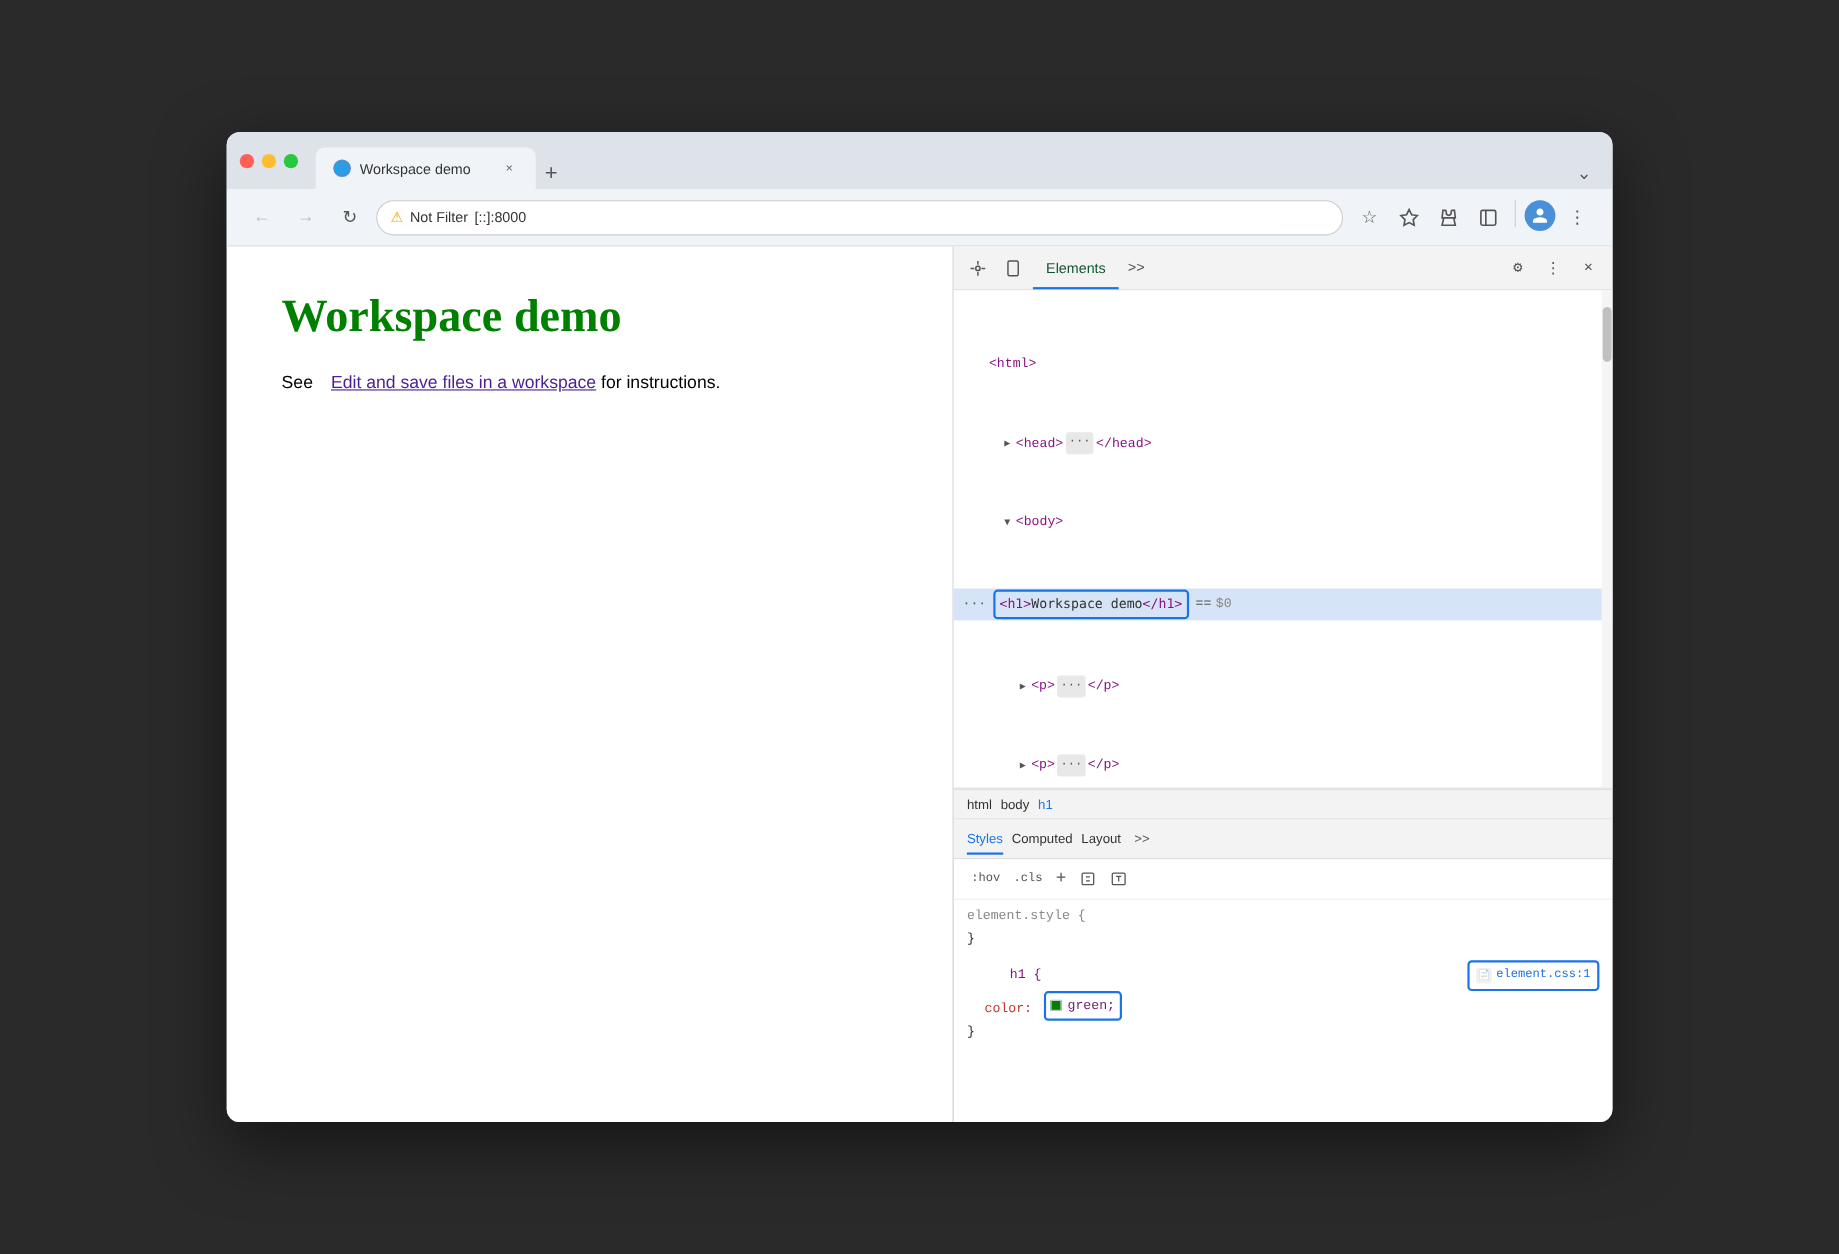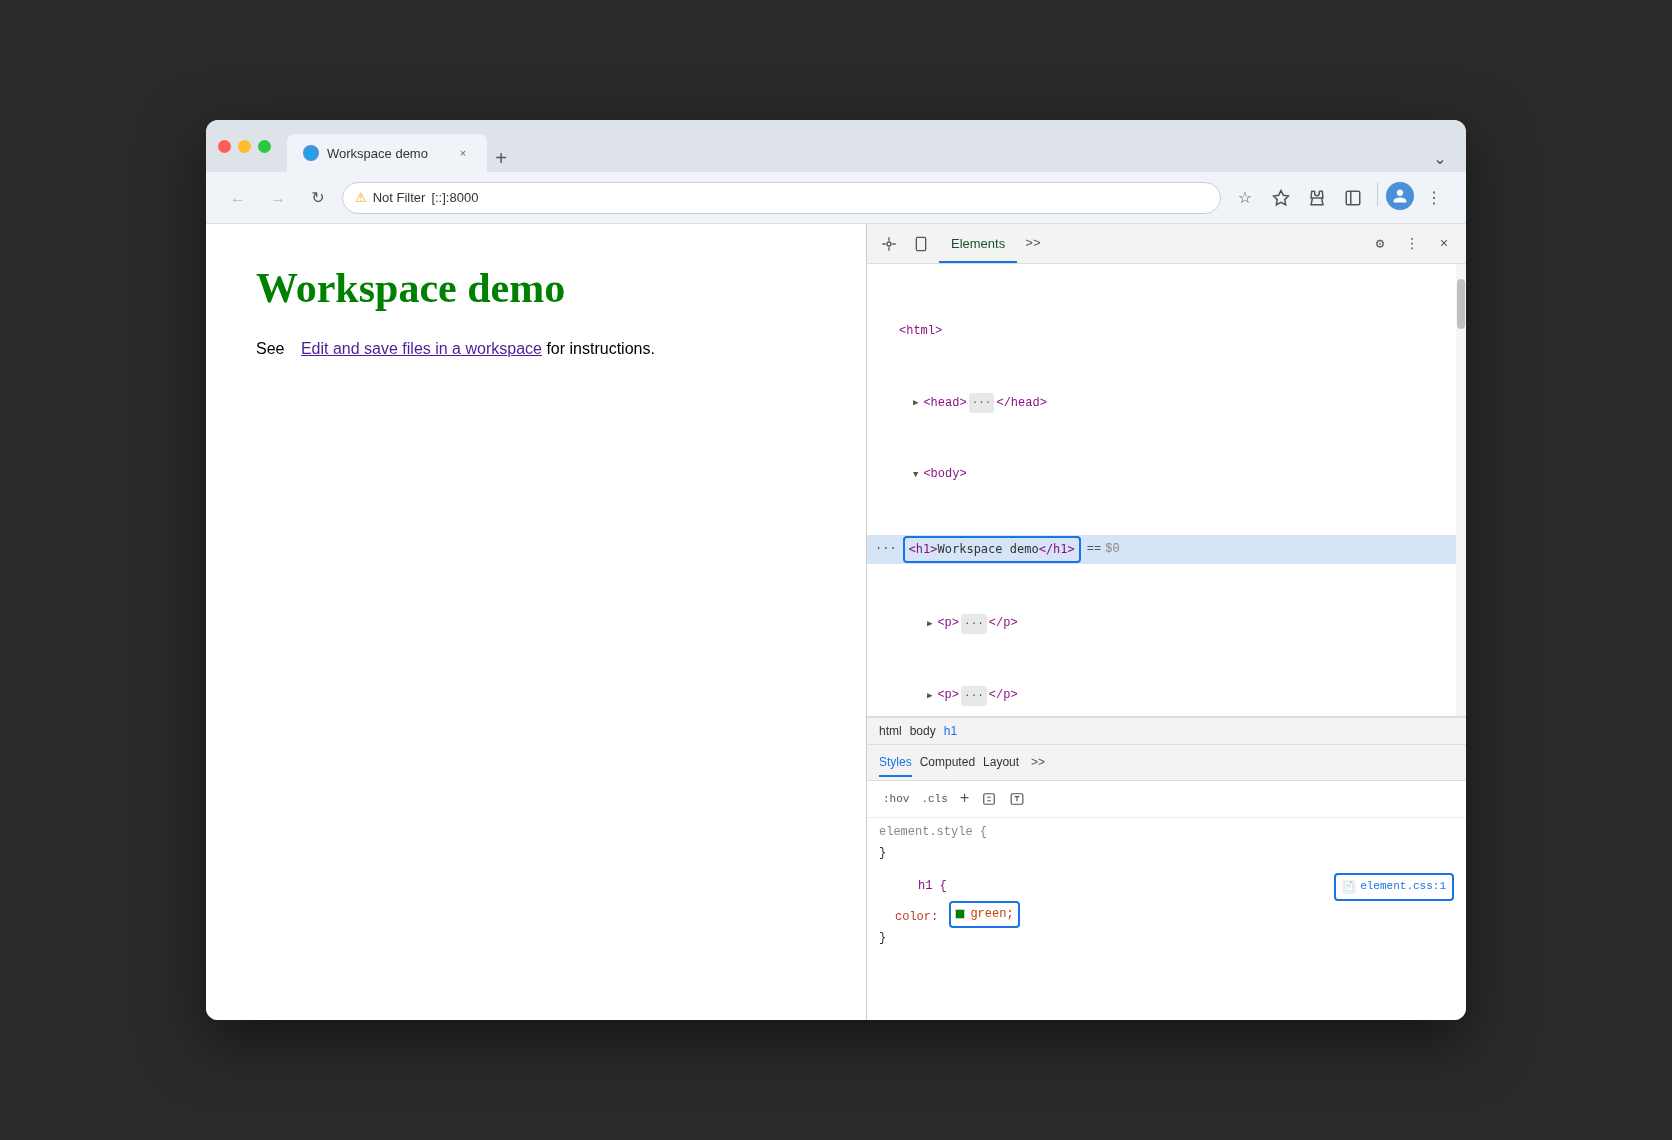--- a/index.html
+++ b/index.html
@@ -431,21 +431,21 @@
       font-size: 13px;
     }
     .css-block {
       padding: 4px 12px;
       font-size: 12px;
       line-height: 1.8;
     }
     .css-selector { color: #881280; }
     .css-brace { color: #333; }
     .css-prop { color: #c0392b; margin-left: 16px; }
-    .css-value { color: #c2410c; }
+    .css-value { color: #701a75; }
     .css-comment { color: #888; }
     .css-link {
       float: right;
       color: #1a73e8;
       cursor: pointer;
       display: flex;
       align-items: center;
       gap: 4px;
       font-size: 11px;
     }

